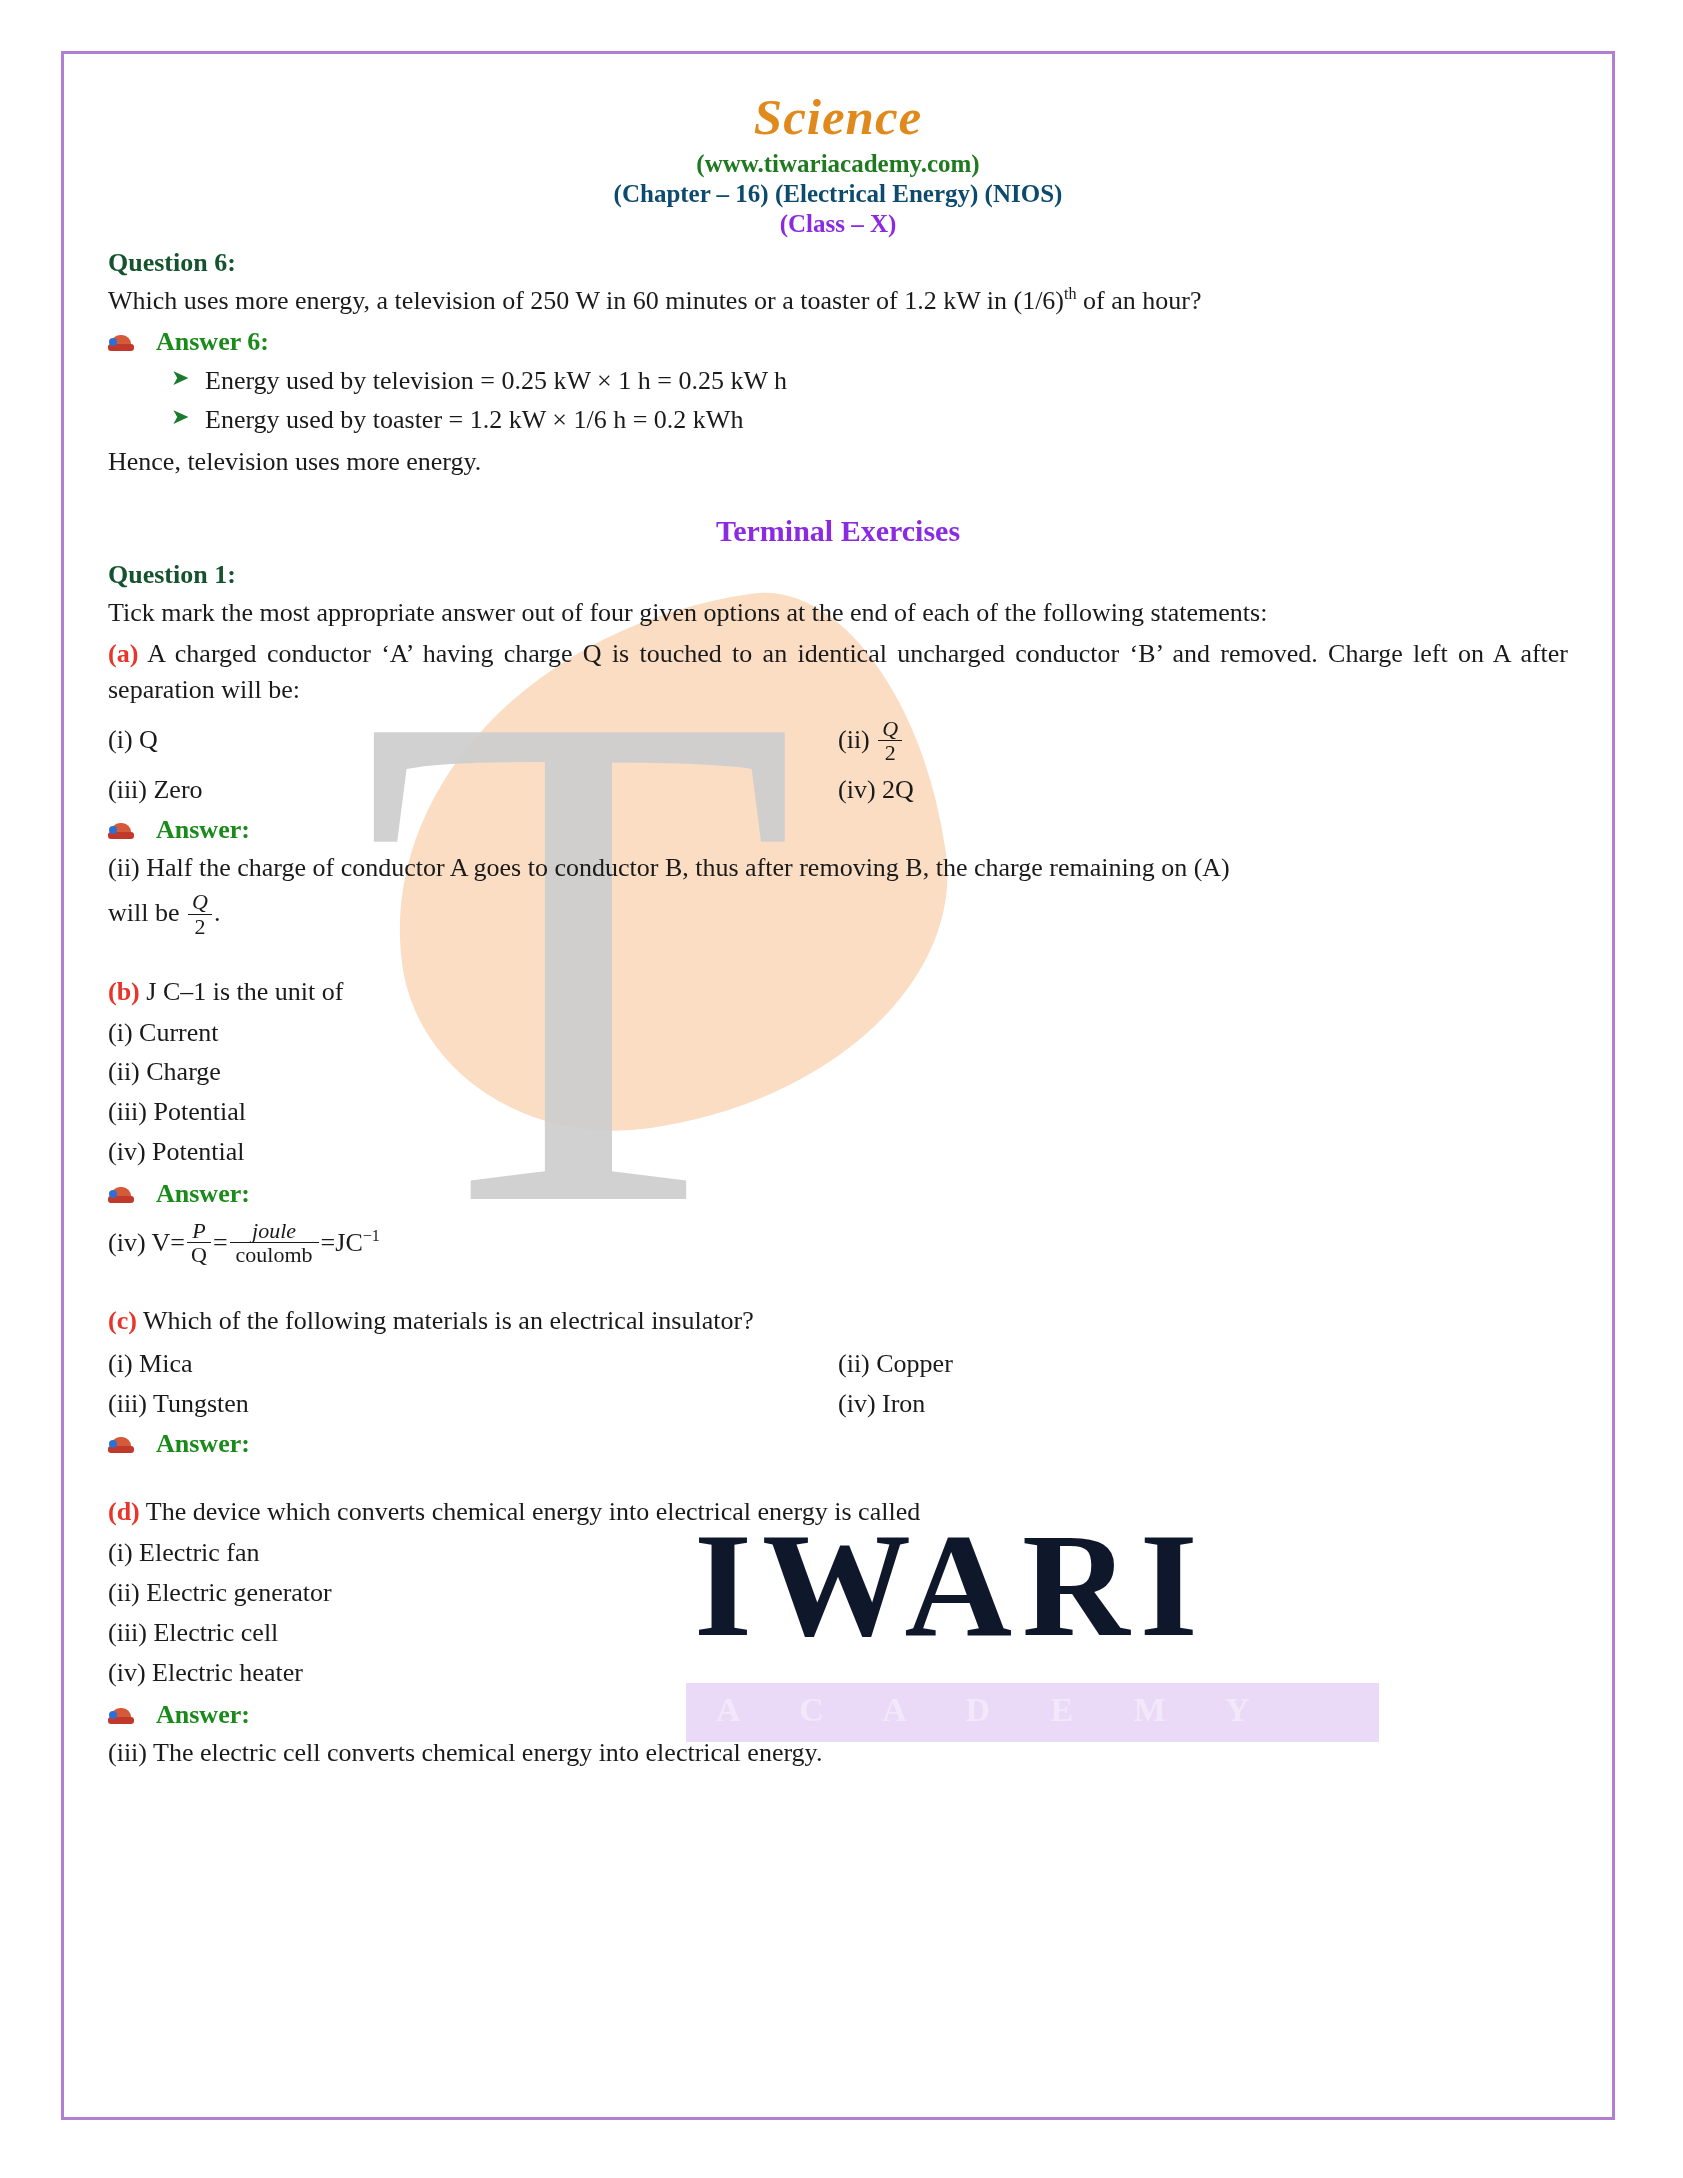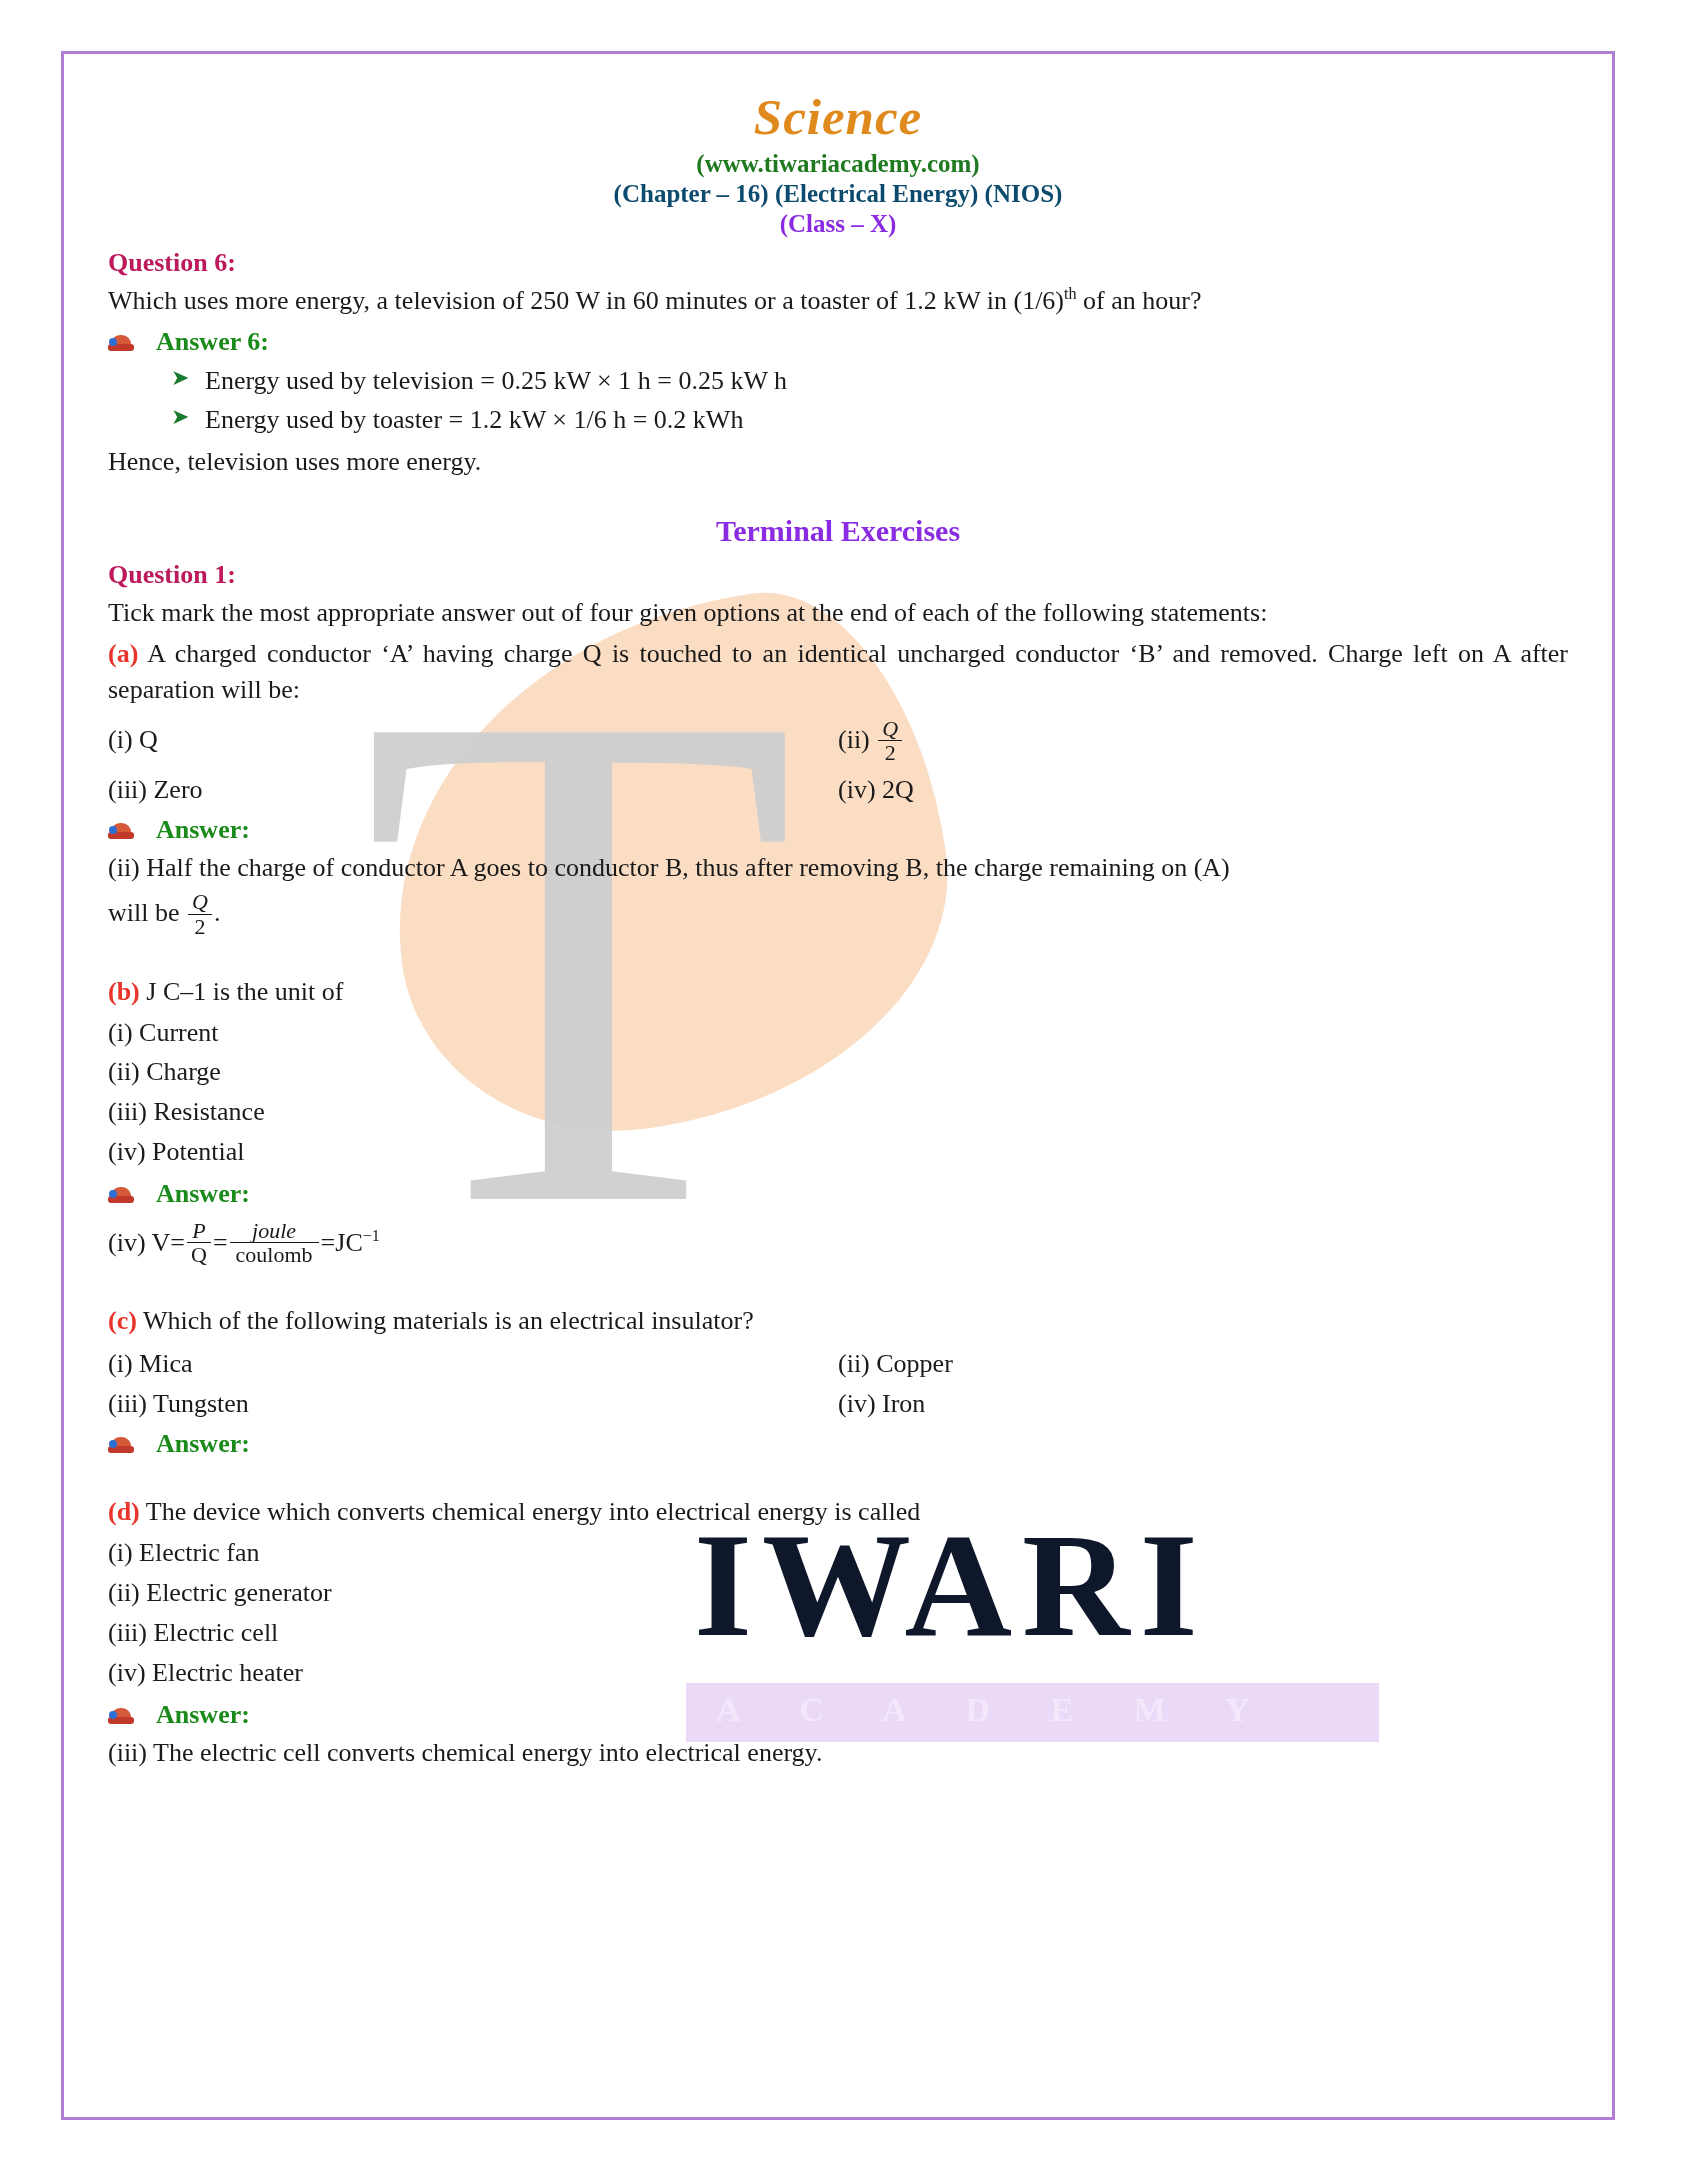--- a/index.html
+++ b/index.html
@@ -128,21 +128,21 @@
     text-align: center;
     font-weight: bold;
     font-size: 25px;
     color: #8a2be2;
     margin: 2px 0 6px 0;
   }
 
   .qhead {
     font-weight: bold;
     font-size: 26px;
-    color: #be185d;
+    color: #14532d;
     margin: 10px 0 4px 0;
   }
   p, div.para {
     font-size: 26px;
     line-height: 1.38;
     margin: 5px 0;
   }
   .justify { text-align: justify; }
   .answer-line {
     display: flex;
@@ -339,21 +339,21 @@
     </div>
 
     <div class="spacer-md"></div>
 
     <div class="para">
       <span class="lbl">(b)</span>
       <span>J C–1 is the unit of</span>
     </div>
     <div class="mono-opt">(i) Current</div>
     <div class="mono-opt">(ii) Charge</div>
-    <div class="mono-opt">(iii) Resistance</div>
+    <div class="mono-opt">(iii) Potential</div>
     <div class="mono-opt">(iv) Potential</div>
 
     <div class="answer-line">
       <span class="cap-icon">
             <span class="top"></span>
             <span class="brim"></span>
             <span class="dot"></span>
           </span>
       <span class="answer-label">Answer:</span>
     </div>

